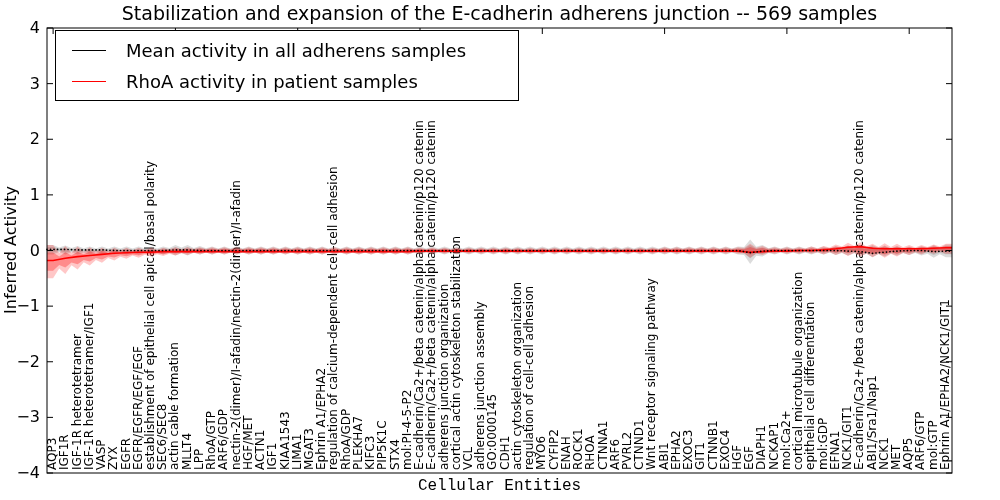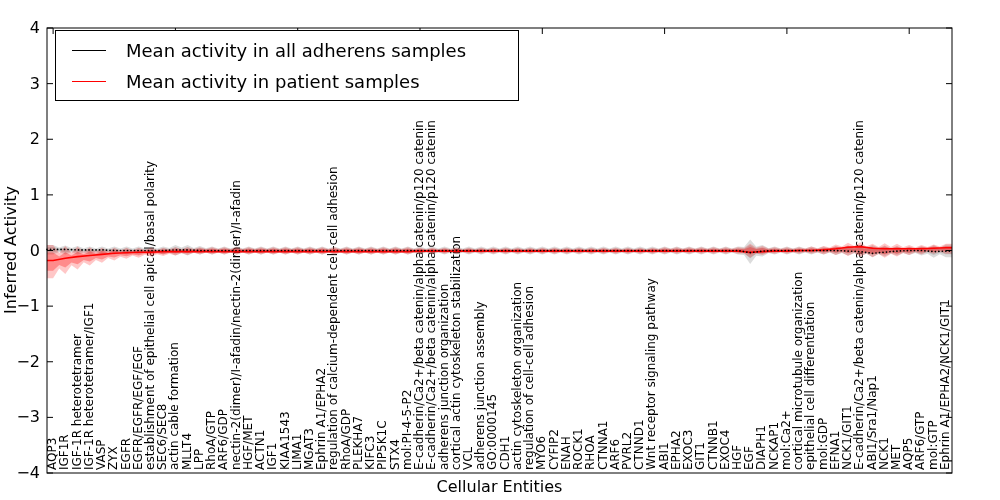--- a/index.html
+++ b/index.html
@@ -2,36 +2,37 @@
 <html><head>
 <meta charset="utf-8">
 <style>
   html,body{margin:0;padding:0;background:#fff;}
   .fig{position:relative;width:1000px;height:500px;background:#ffffff;
        font-family:"DejaVu Sans","Liberation Sans",sans-serif;color:#000;overflow:hidden;}
   .title{position:absolute;left:47px;top:2px;width:905px;text-align:center;
          font-size:19px;z-index:4;white-space:nowrap;}
   .ylab{position:absolute;left:10px;top:250px;transform:translate(-50%,-50%) rotate(-90deg);
         font-size:16px;white-space:nowrap;z-index:4;}
-  .xlab{position:absolute;left:47px;top:477px;width:905px;text-align:center;font-size:16px;z-index:4;}
+  .xlab{position:absolute;left:47px;top:477px;width:905px;text-align:center;font-size:16px;z-index:4;font-family:Liberation Mono, monospace;}
   .ytick{position:absolute;width:34px;text-align:right;font-size:16px;line-height:19px;z-index:4;}
   .xtick{position:absolute;transform-origin:0 0;transform:rotate(-90deg);
          white-space:nowrap;font-size:12px;line-height:13px;z-index:1;}
   svg.plot{position:absolute;left:0;top:0;z-index:2;}
   .legend{position:absolute;left:55px;top:30px;width:464px;box-sizing:border-box;
           border:1.5px solid #000;background:#fff;z-index:5;padding:7px 10px;
           display:flex;flex-direction:column;gap:7px;}
   .lrow{display:flex;align-items:center;height:24px;}
   .lsample{display:inline-block;width:34px;height:0;border-top:1.8px solid #000;margin:0 20px 0 6px;}
   .ltext{font-size:18px;white-space:nowrap;}
 </style>
 </head>
 <body>
 
 <div class="fig">
+  <div class="title">Stabilization and expansion of the E-cadherin adherens junction -- 569 samples</div>
   <div class="ylab">Inferred Activity</div>
   <div class="xlab">Cellular Entities</div>
 
   <div id="yticks">
       <div class="ytick" style="left: 6px; top: 18px;">4</div>
       <div class="ytick" style="left: 6px; top: 73.625px;">3</div>
       <div class="ytick" style="left: 6px; top: 129.25px;">2</div>
       <div class="ytick" style="left: 6px; top: 184.875px;">1</div>
       <div class="ytick" style="left: 6px; top: 240.5px;">0</div>
       <div class="ytick" style="left: 6px; top: 296.125px;">−1</div>
@@ -160,16 +161,16 @@
       </g>
   </svg>
 
   <div class="legend">
     <div class="lrow">
       <span class="lsample" style="border-top-color: rgb(0, 0, 0);"></span>
       <span class="ltext">Mean activity in all adherens samples</span>
     </div>
     <div class="lrow">
       <span class="lsample" style="border-top-color: rgb(255, 0, 0);"></span>
-      <span class="ltext">Mean activity in patient samples</span>
+      <span class="ltext">RhoA activity in patient samples</span>
     </div>
   </div>
 </div>
 
 </body></html>

